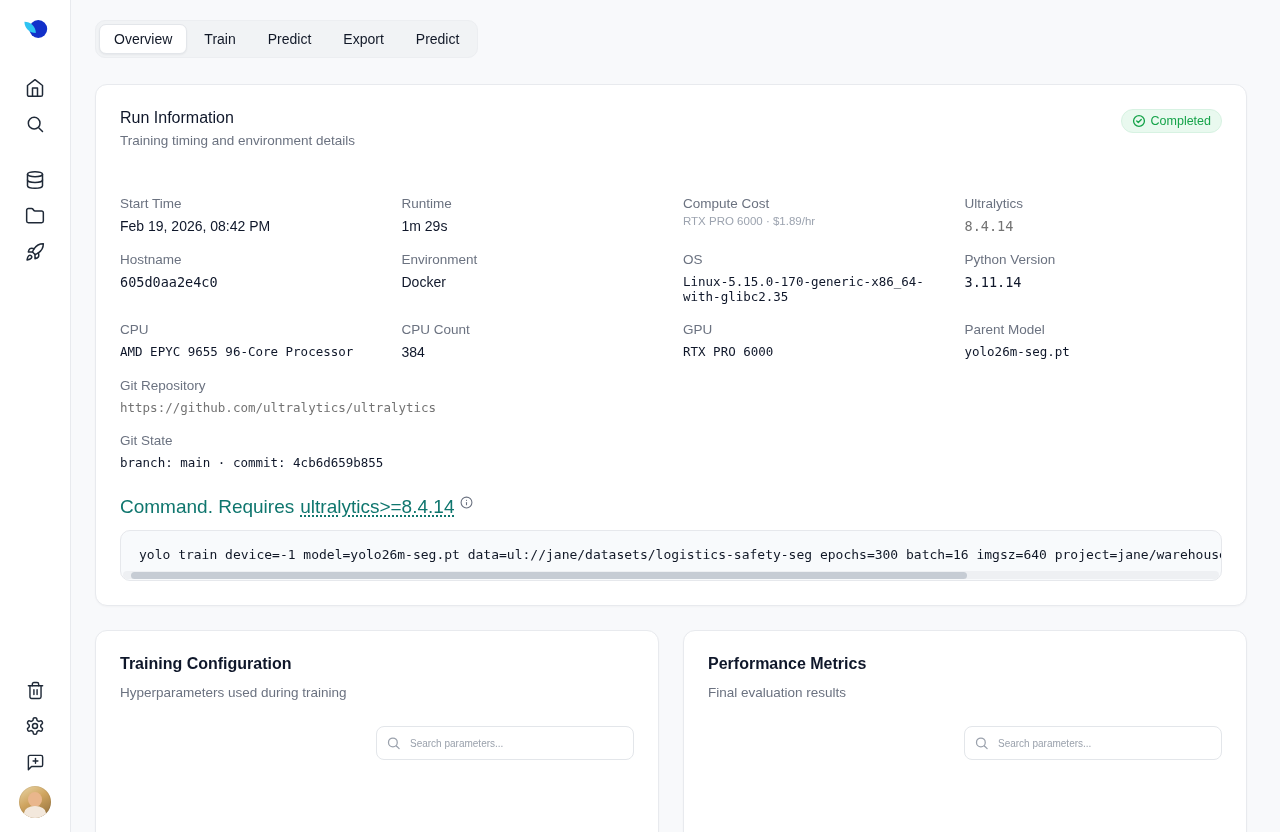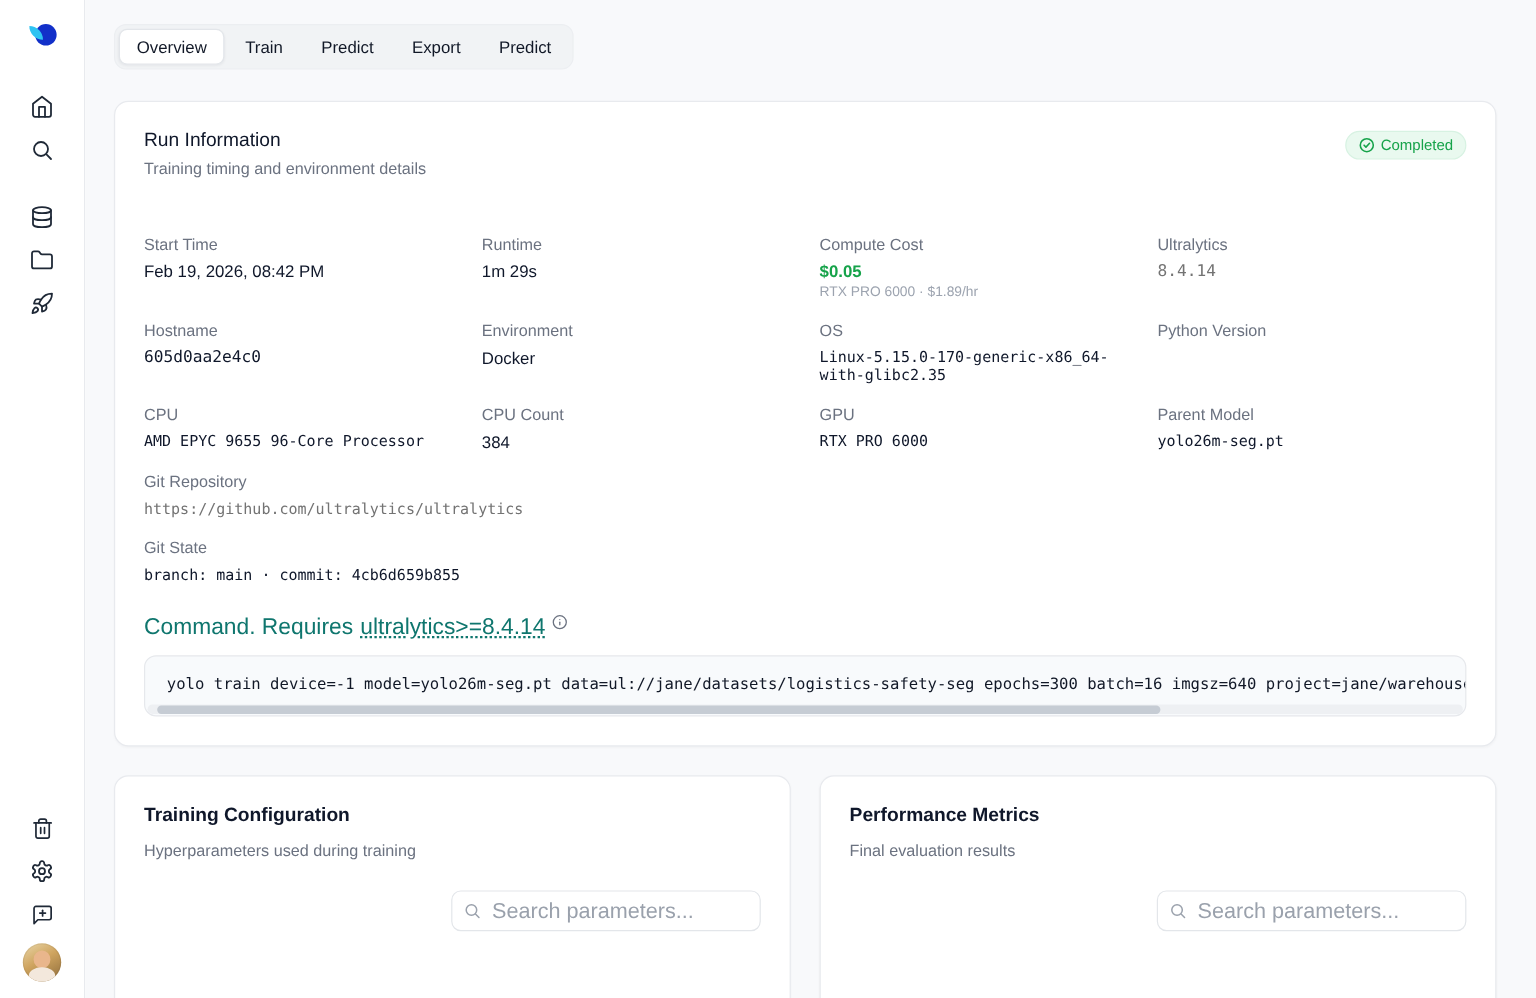--- a/index.html
+++ b/index.html
@@ -88,21 +88,21 @@
   .hscroll-thumb { position:absolute; left:10px; bottom:1px; height:7px; width:76%; background:#c6ccd4; border-radius:4px; cursor:pointer; }
 
   .bottom-grid { display:grid; grid-template-columns:1fr 1fr; gap:24px; }
   .panel { padding:24px; height:270px; }
   .panel-title { font-size:16px; font-weight:700; color:#0f172a; }
   .panel-sub { font-size:13.5px; color:#6b7280; margin-top:12px; }
   .search-row { display:flex; justify-content:flex-end; margin-top:26px; }
   .search-box { position:relative; width:258px; }
   .search-input {
     width:100%; height:34px; background:#fff; border:1px solid #e3e6ea; border-radius:8px;
-    padding:0 10px 0 33px; font-size:18px; color:#c2410c; outline:none;
+    padding:0 10px 0 33px; font-size:10px; color:#c2410c; outline:none;
     font-family:"Liberation Sans", sans-serif;
   }
   .search-input::placeholder { color:#9aa1ac; }
   .search-icon { position:absolute; left:10px; top:50%; transform:translateY(-50%); color:#9aa1ac; display:flex; }
 </style>
 </head>
 <body>
 
 <aside class="sidebar">
   <div class="logo">
@@ -206,21 +206,20 @@
       <div class="field">
         <div class="field-label">Start Time</div>
         <div class="field-value">Feb 19, 2026, 08:42 PM</div>
       </div>
       <div class="field">
         <div class="field-label">Runtime</div>
         <div class="field-value">1m 29s</div>
       </div>
       <div class="field">
         <div class="field-label">Compute Cost</div>
-        <div class="field-value green">$0.05</div>
         <div class="sub-value">RTX PRO 6000 · $1.89/hr</div>
       </div>
 
       <div class="field">
         <div class="field-label">Ultralytics</div>
         <div class="field-value mono-lg blue">8.4.14</div>
       </div>
       <div class="field">
         <div class="field-label">Hostname</div>
         <div class="field-value mono-lg">605d0aa2e4c0</div>
@@ -229,20 +228,21 @@
         <div class="field-label">Environment</div>
         <div class="field-value">Docker</div>
       </div>
 
       <div class="field">
         <div class="field-label">OS</div>
         <div class="field-value mono">Linux-5.15.0-170-generic-x86_64-with-glibc2.35</div>
       </div>
       <div class="field">
         <div class="field-label">Python Version</div>
+        <div class="field-value mono-lg">3.11.14</div>
       </div>
       <div class="field">
         <div class="field-label">CPU</div>
         <div class="field-value mono">AMD EPYC 9655 96-Core Processor</div>
       </div>
 
       <div class="field">
         <div class="field-label">CPU Count</div>
         <div class="field-value">384</div>
       </div>

